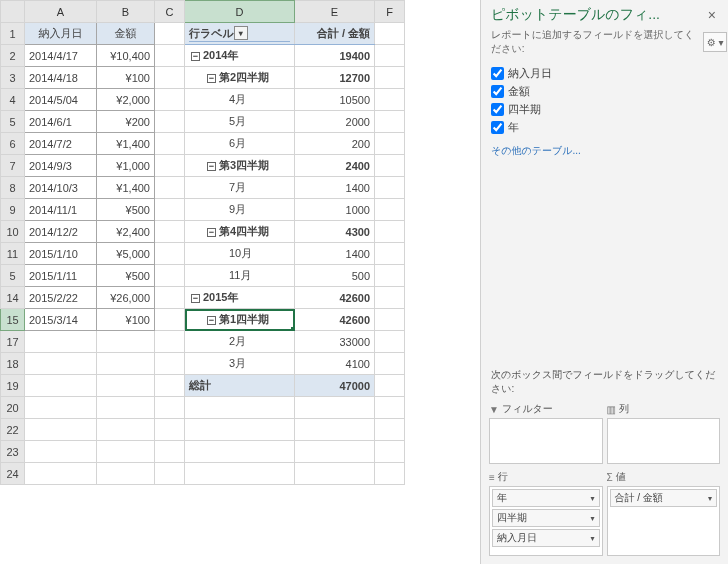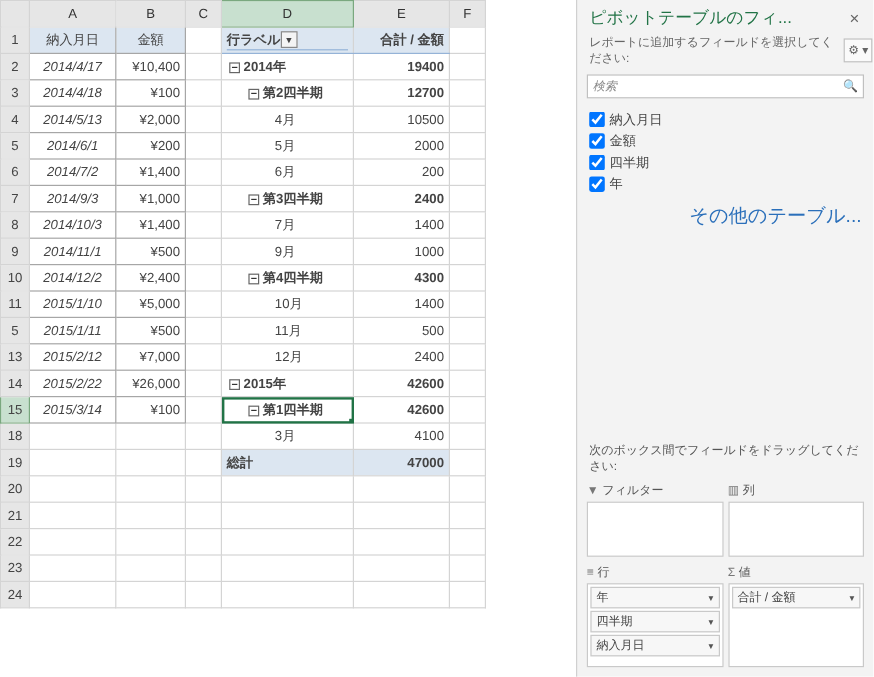--- a/index.html
+++ b/index.html
@@ -4,21 +4,21 @@
 <style>
 * { box-sizing: border-box; margin: 0; padding: 0; }
 body { font-family: "Meiryo UI","Yu Gothic",sans-serif; font-size: 11px; color: #444; background: #fff; width: 728px; height: 564px; overflow: hidden; position: relative; }
 .sheet { position: absolute; left: 0; top: 0; width: 480px; height: 564px; overflow: hidden; }
 table.grid { border-collapse: collapse; table-layout: fixed; }
 table.grid td, table.grid th { border: 1px solid #d4d4d4; height: 22px; padding: 0 4px; background: #fff; vertical-align: middle; white-space: nowrap; overflow: hidden; }
 table.grid th { background: #e6e6e6; font-weight: normal; text-align: center; color: #333; }
 .rowhdr { background: #e6e6e6 !important; text-align: center; width: 24px; }
 .col-A { width: 72px; } .col-B { width: 58px; } .col-C { width: 30px; }
 .col-D { width: 110px; } .col-E { width: 80px; } .col-F { width: 30px; }
-.data-A { text-align: center; border: 1px solid #a6a6a6 !important; font-style: italic; }
+.data-A { text-align: left; border: 1px solid #a6a6a6 !important; }
 .data-B { text-align: right; border: 1px solid #a6a6a6 !important; }
 .hdr-cell { background: #dce6f1 !important; border: 1px solid #a6a6a6 !important; text-align: center; font-weight: normal; }
 .pt-hdr { background: #dce6f1 !important; font-weight: bold; border-bottom: 1px solid #95b3d7 !important; }
 .pt-hdr-d { justify-content: flex-start; display: flex; align-items: center; }
 .pt-drop { width:14px; height:14px; border:1px solid #888; background:#f4f4f4; display:inline-flex; align-items:center; justify-content:center; font-size:8px; }
 .pt-total { background: #dce6f1 !important; font-weight: bold; border-top: 1px solid #95b3d7 !important; }
 .pt-bold { font-weight: bold; }
 .num { text-align: right; }
 .toggle { display:inline-block; width:9px; height:9px; border:1px solid #666; line-height:7px; text-align:center; font-size:9px; margin-right:3px; vertical-align:middle; color:#333; }
 .ind1 { padding-left: 6px !important; } .ind2 { padding-left: 22px !important; } .ind3 { padding-left: 44px !important; }
@@ -30,21 +30,21 @@
 .pane-hdr { display:flex; align-items:center; padding:6px 8px 2px 10px; }
 .pane-title { font-size:14px; color:#217346; flex:1; white-space:nowrap; overflow:hidden; text-overflow:ellipsis; }
 .pane-close { font-size:14px; color:#666; padding:0 4px; }
 .pane-sub { display:flex; align-items:center; padding:2px 1px 6px 10px; font-size:10px; color:#666; }
 .gearbtn { width:26px; height:20px; border:1px solid #c0c0c0; background:#fafafa; display:inline-flex; align-items:center; justify-content:center; margin-left:auto; font-size:10px; }
 .searchbox { margin:0 8px 6px 8px; height:20px; border:1px solid #c0c0c0; background:#fff; display:flex; align-items:center; padding:0 4px; font-size:10px; color:#888; font-style:italic; }
 .searchbox span:last-child { margin-left:auto; color:#2a6fba; font-style:normal; }
 .fields { padding:2px 10px; font-size:11px; }
 .fld { display:flex; align-items:center; height:18px; }
 .fld input { margin-right:4px; }
-.other { color:#2a6fba; margin-top:8px; font-size:16px;text-align:right; }
+.other { color:#2a6fba; margin-top:8px; font-size:10px; }
 .dragnote { padding:6px 10px 4px 10px; font-size:10px; color:#555; }
 .areas { display:grid; grid-template-columns:1fr 1fr; grid-template-rows:auto auto; gap:4px; padding:0 8px 8px 8px; flex:0 0 auto; }
 .area { }
 .area-lbl { font-size:10px; color:#555; display:flex; align-items:center; gap:3px; padding:2px 0; }
 .area-box { border:1px solid #c9c9c9; background:#fff; min-height:46px; padding:2px; }
 .area-box.tall { min-height:70px; }
 .area-item { height:18px; border:1px solid #c9c9c9; background:#f7f7f7; font-size:10px; padding:0 4px; display:flex; align-items:center; justify-content:space-between; margin-bottom:2px; }
 .area-item .dd { font-size:8px; color:#555; }
 .spacer { flex:1; }
 .icon { font-size:10px; color:#777; }
@@ -101,21 +101,21 @@
           <td class="rowhdr">3</td>
           <td class="data-A">2014/4/18</td>
           <td class="data-B">¥100</td>
           <td></td>
           <td class="ind2 pt-bold"><span class="toggle">−</span>第2四半期</td>
           <td class="num pt-bold">12700</td>
           <td></td>
         </tr>
         <tr>
           <td class="rowhdr">4</td>
-          <td class="data-A">2014/5/13</td>
+          <td class="data-A">2014/5/04</td>
           <td class="data-B">¥2,000</td>
           <td></td>
           <td class="ind3">4月</td>
           <td class="num">10500</td>
           <td></td>
         </tr>
         <tr>
           <td class="rowhdr">5</td>
           <td class="data-A">2014/6/1</td>
           <td class="data-B">¥200</td>
@@ -181,75 +181,66 @@
         <tr>
           <td class="rowhdr">5</td>
           <td class="data-A">2015/1/11</td>
           <td class="data-B">¥500</td>
           <td></td>
           <td class="ind3">11月</td>
           <td class="num">500</td>
           <td></td>
         </tr>
         <tr>
-          <td class="rowhdr">13</td>
-          <td class="data-A">2015/2/12</td>
-          <td class="data-B">¥7,000</td>
-          <td></td>
-          <td class="ind3">12月</td>
-          <td class="num">2400</td>
-          <td></td>
-        </tr>
-        <tr>
           <td class="rowhdr">14</td>
           <td class="data-A">2015/2/22</td>
           <td class="data-B">¥26,000</td>
           <td></td>
           <td class="ind1 pt-bold"><span class="toggle">−</span>2015年</td>
           <td class="num pt-bold">42600</td>
           <td></td>
         </tr>
         <tr>
           <td class="rowhdr rowh-sel selhdr">15</td>
           <td class="data-A">2015/3/14</td>
           <td class="data-B">¥100</td>
           <td></td>
           <td class="ind2 pt-bold sel"><span class="toggle">−</span>第1四半期</td>
           <td class="num pt-bold">42600</td>
           <td></td>
         </tr>
         <tr>
+          <td class="rowhdr">17</td>
+          <td></td>
+          <td></td>
+          <td></td>
+          <td class="ind3">2月</td>
+          <td class="num">33000</td>
+          <td></td>
+        </tr>
+        <tr>
           <td class="rowhdr">18</td>
           <td></td>
           <td></td>
           <td></td>
           <td class="ind3">3月</td>
           <td class="num">4100</td>
           <td></td>
         </tr>
         <tr>
           <td class="rowhdr">19</td>
           <td></td>
           <td></td>
           <td></td>
           <td class="pt-total">総計</td>
           <td class="pt-total num">47000</td>
           <td></td>
         </tr>
         <tr>
           <td class="rowhdr">20</td>
-          <td></td>
-          <td></td>
-          <td></td>
-          <td></td>
-          <td></td>
-          <td></td>
-        </tr>
-        <tr>
-          <td class="rowhdr">21</td>
           <td></td>
           <td></td>
           <td></td>
           <td></td>
           <td></td>
           <td></td>
         </tr>
         <tr>
           <td class="rowhdr">22</td>
           <td></td>
@@ -282,24 +273,20 @@
 </div>
 
 <div class="pane">
   <div class="pane-hdr">
     <div class="pane-title">ピボットテーブルのフィ...</div>
     <div class="pane-close">×</div>
   </div>
   <div class="pane-sub">
     <span>レポートに追加するフィールドを選択してください:</span>
     <span class="gearbtn">⚙ ▾</span>
-  </div>
-  <div class="searchbox">
-    <span>検索</span>
-    <span>🔍</span>
   </div>
   <div class="fields" id="fields">
       <div class="fld">
         <input type="checkbox" checked="" style="">
         <span>納入月日</span>
       </div>
       <div class="fld">
         <input type="checkbox" checked="" style="">
         <span>金額</span>
       </div>

